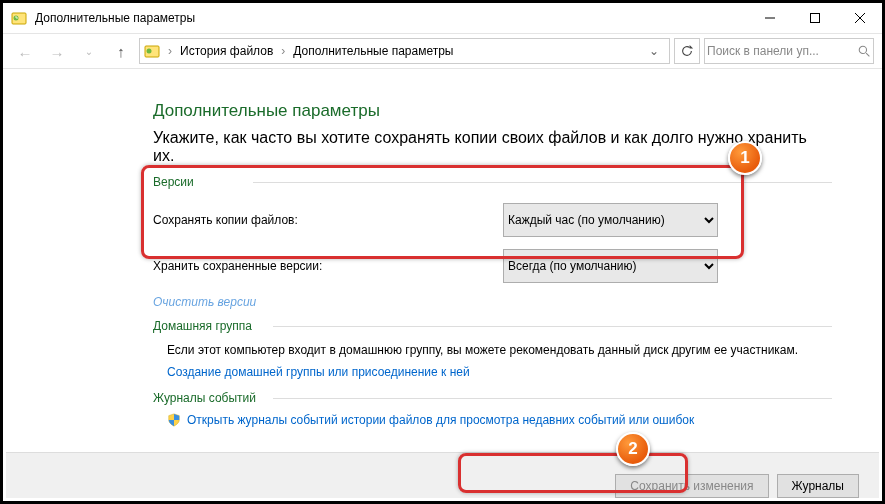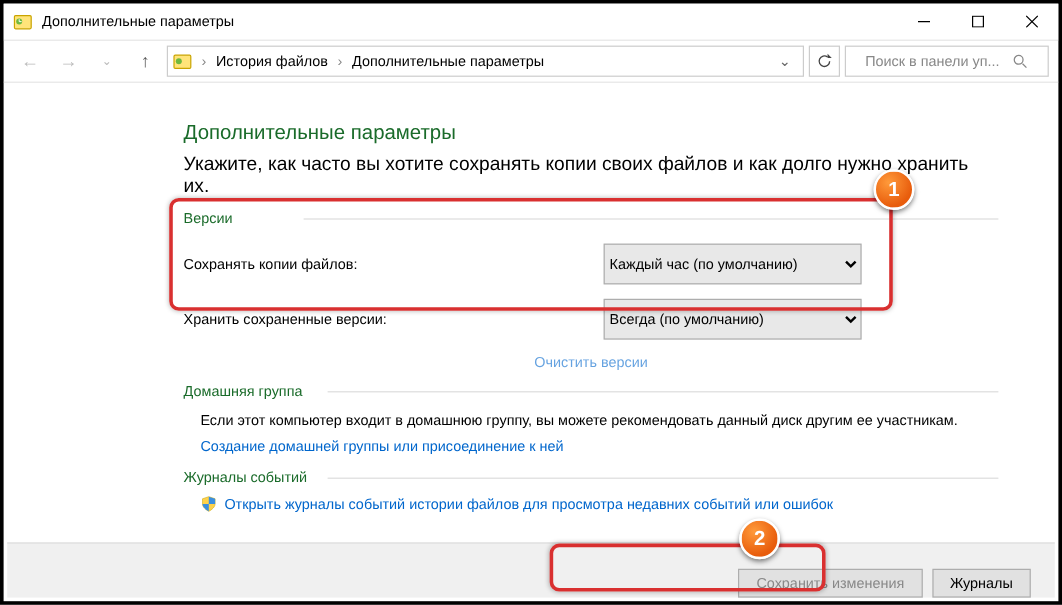--- a/index.html
+++ b/index.html
@@ -61,21 +61,21 @@
   .pathbox .drop { margin-left: auto; color: #666; padding: 0 6px; }
   .refresh {
     width: 26px; height: 26px;
     border: 1px solid #ccc;
     display: flex; align-items: center; justify-content: center;
   }
   .searchbox {
     width: 170px; height: 26px;
     border: 1px solid #ccc;
     display: flex; align-items: center;
-    padding: 0 16px;
+    padding: 0 2px;
     color: #888;
     gap: 6px;
   }
   .searchbox span:first-child { flex: 1; overflow: hidden; white-space: nowrap; text-overflow: ellipsis; }
   .content {
     padding: 20px 50px 0 150px;
   }
   h2 {
     color: #1a6b2a;
     font-weight: 400;
@@ -106,25 +106,26 @@
   .row .label { width: 350px; font-size: 12px; }
   .row select {
     width: 215px;
     height: 34px;
     font-family: inherit;
     font-size: 12px;
     background: #e8e8e8;
     border: 1px solid #adadad;
   }
   .clean {
-    text-align: center;
+    text-align: left;
     color: #0066cc;
     font-size: 12px;
     margin: 6px 0 2px 0;
     opacity: 0.6;
+    font-style: italic;
   }
   .body-text { font-size: 12px; margin: 4px 0 4px 14px; line-height: 1.5; }
   .link { color: #0066cc; cursor: pointer; }
   .shield-row { display: flex; align-items: center; gap: 6px; margin-left: 14px; margin-top: 4px; }
   .shield { width: 14px; height: 14px; }
   .footer {
     position: absolute;
     left: 3px; right: 3px; bottom: 3px;
     height: 46px;
     background: #f0f0f0;

